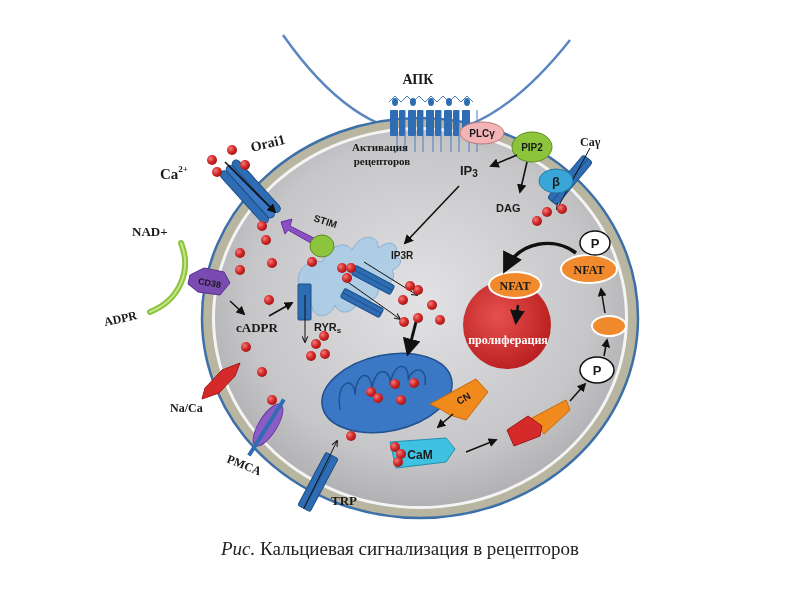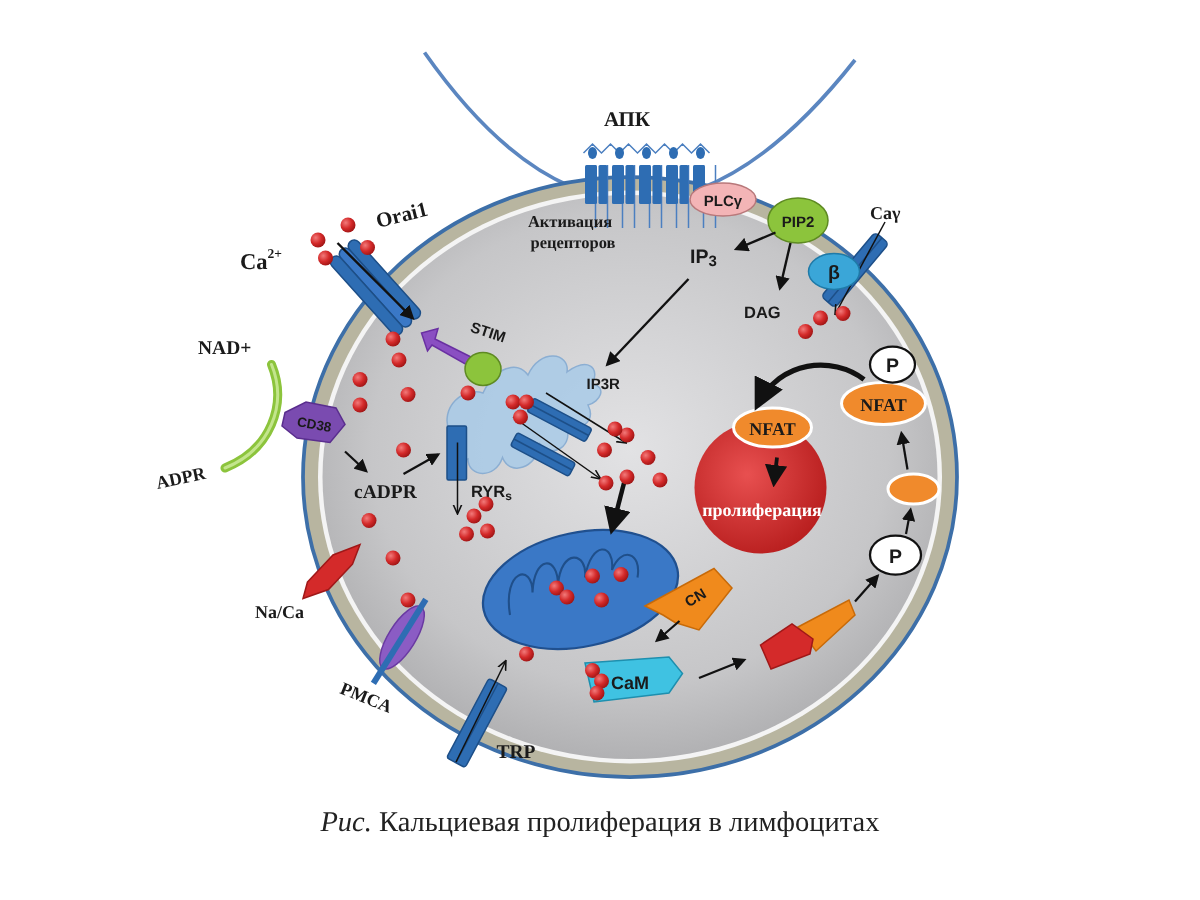--- a/index.html
+++ b/index.html
@@ -240,14 +240,14 @@
       <circle cx="395" cy="447" r="5" fill="url(#caGrad)"></circle>
       <circle cx="401" cy="454" r="5" fill="url(#caGrad)"></circle>
       <circle cx="398" cy="462" r="5" fill="url(#caGrad)"></circle>
       <circle cx="547" cy="212" r="5" fill="url(#caGrad)"></circle>
       <circle cx="562" cy="209" r="5" fill="url(#caGrad)"></circle>
       <circle cx="537" cy="221" r="5" fill="url(#caGrad)"></circle>
     </g>
 </svg>
 
 <div class="caption">
-  <span class="ital">Рис.</span><span> Кальциевая пролиферация в лимфоцитах</span>
+  <span class="ital">Рис.</span><span> Кальциевая сигнализация в рецепторов</span>
 </div>
 
 </body></html>

